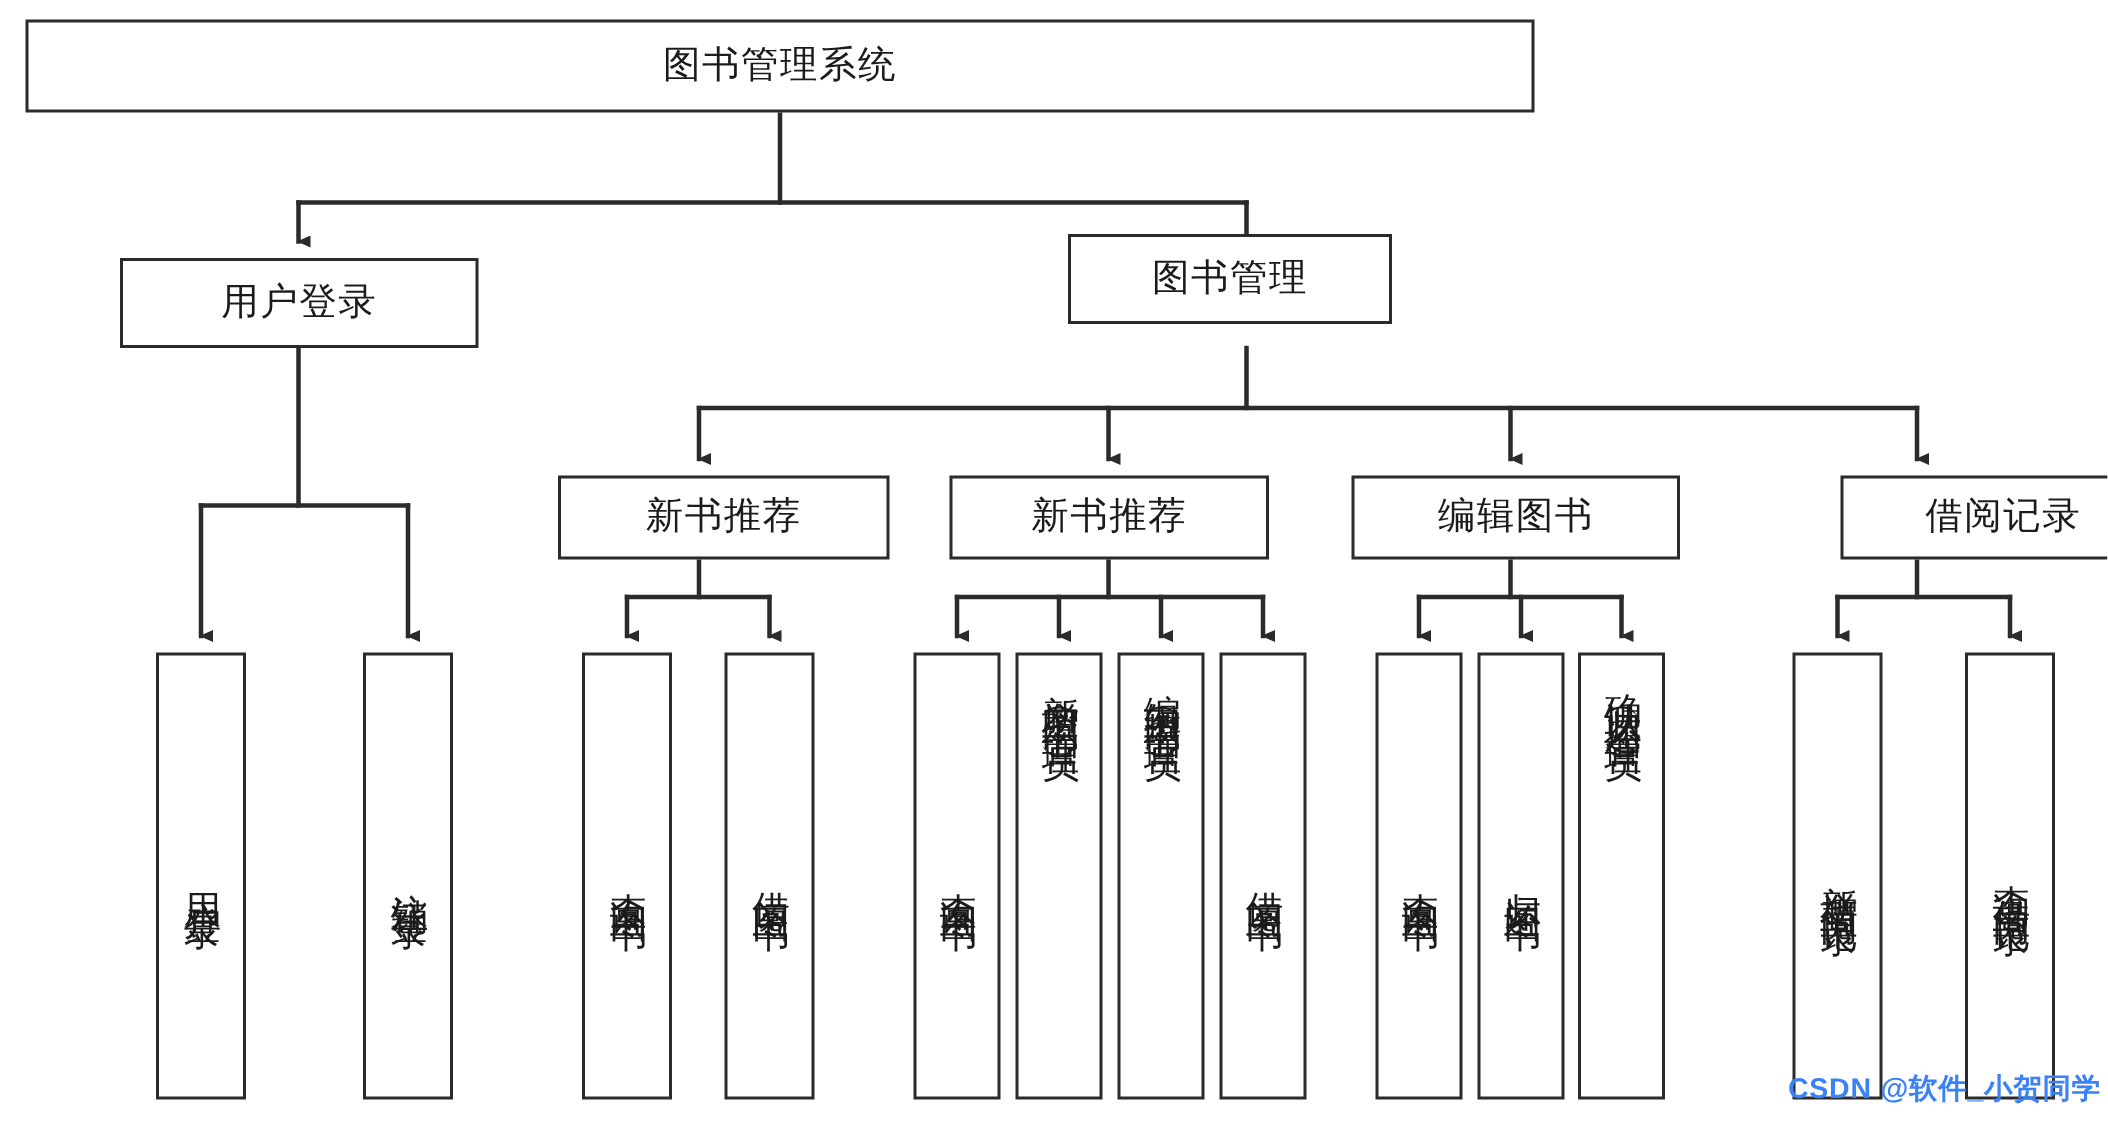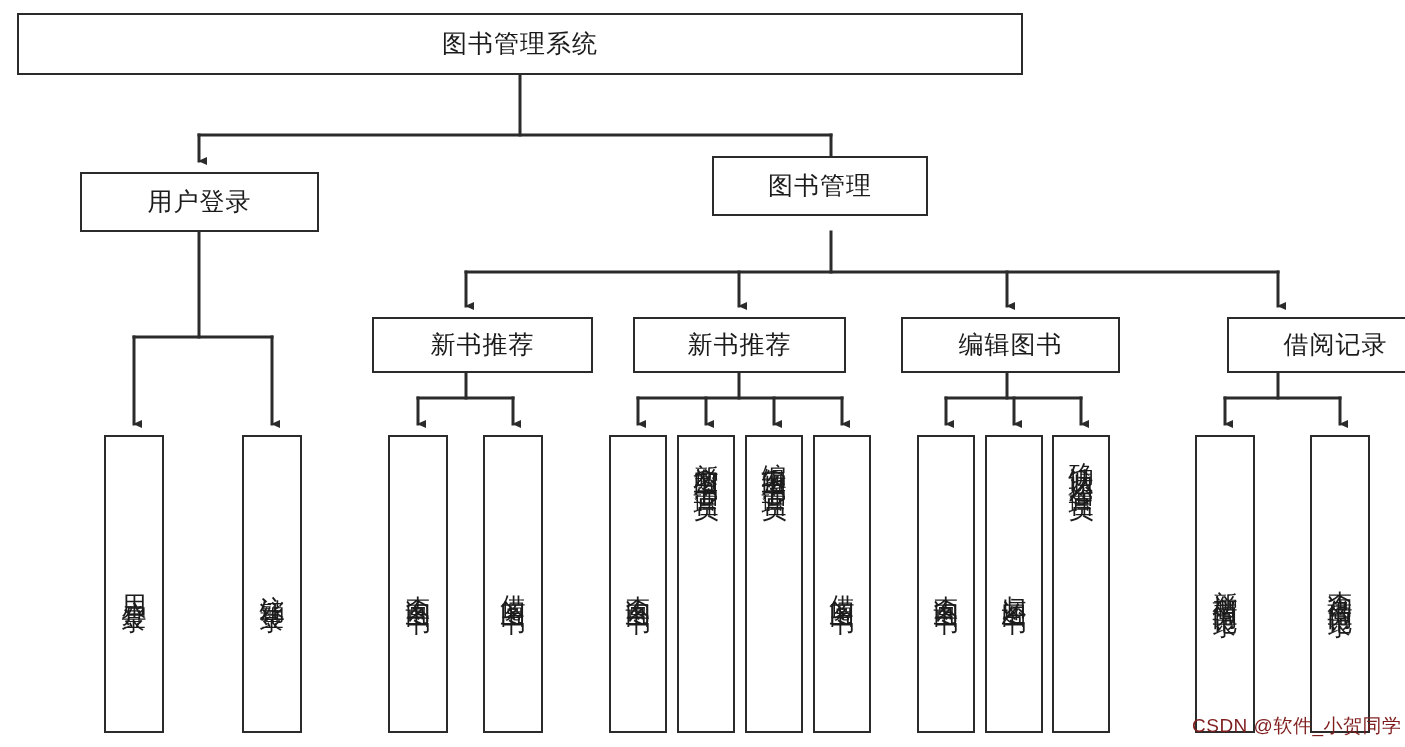--- a/index.html
+++ b/index.html
@@ -55,23 +55,24 @@
     justify-content: center;
     padding-top: 2px;
   }
   .node-box.vertical.top-align {
     align-items: flex-start;
     padding-top: 6px;
   }
   .watermark {
     position: absolute;
     font-size: 19px;
-    color: #7f1d1d;
+    color: #3b82f6;
     white-space: nowrap;
     letter-spacing: 0.5px;
+    font-weight: bold;
   }
 </style>
 </head>
 <body>
 
 <div id="canvas">
 
   <svg class="diagram" viewBox="0 0 1405 747">
     <defs>
       <marker id="arrowhead" markerWidth="9" markerHeight="9" refX="4" refY="8" orient="auto" markerUnits="userSpaceOnUse">

